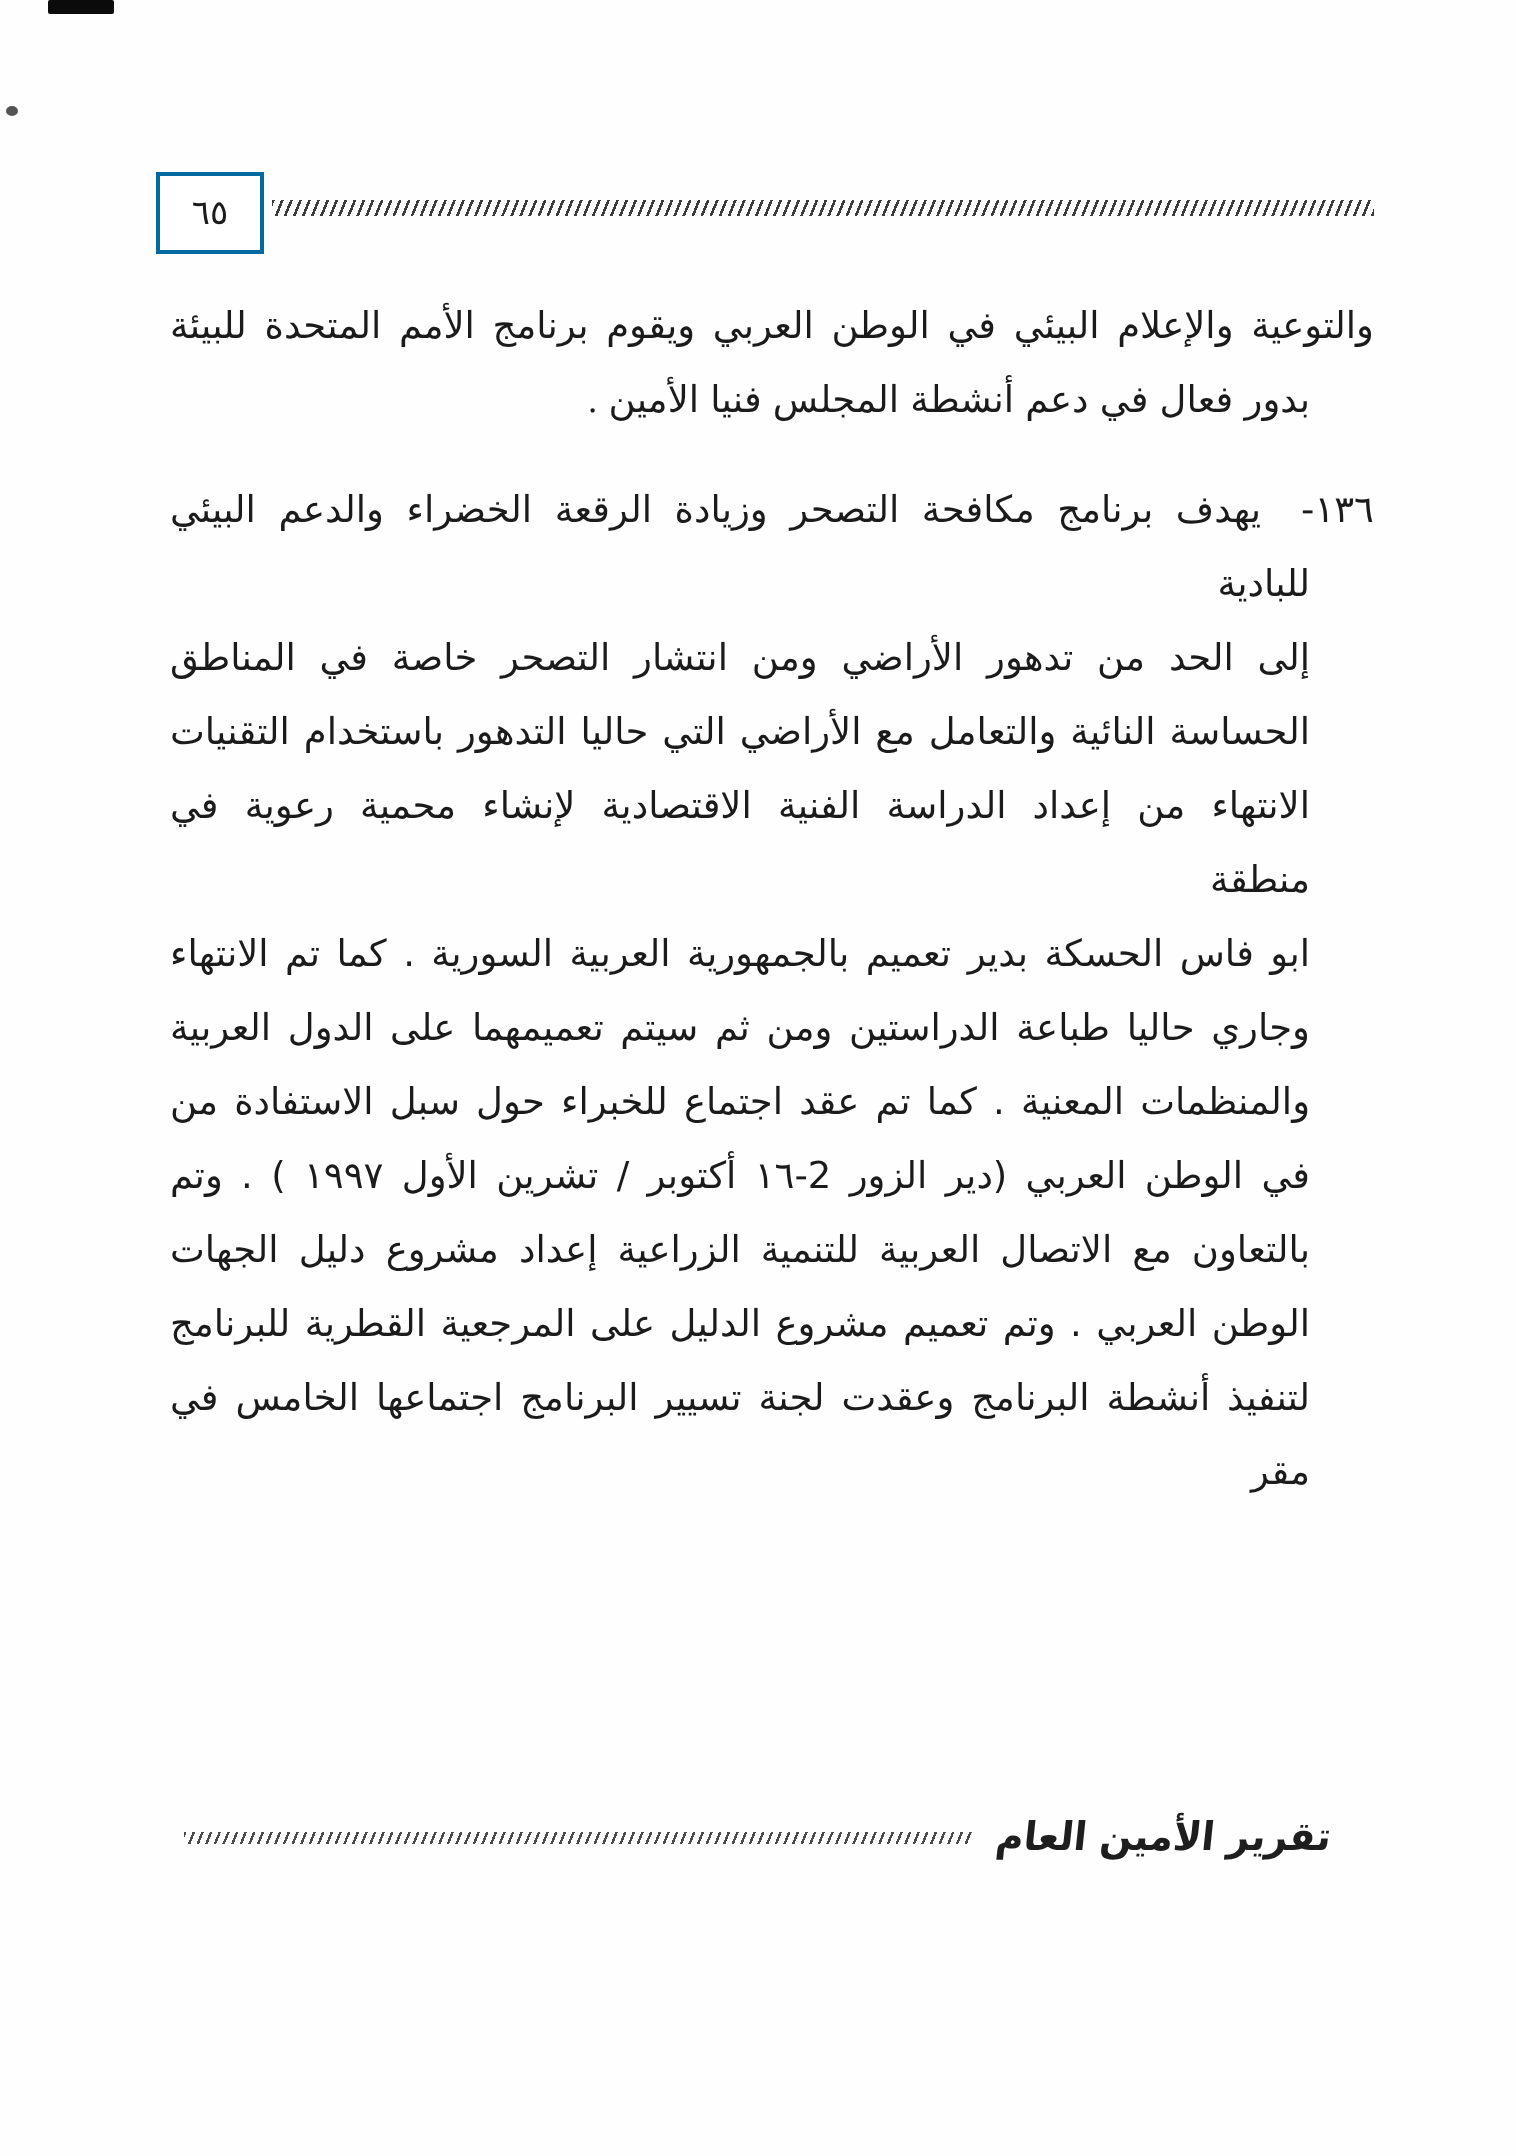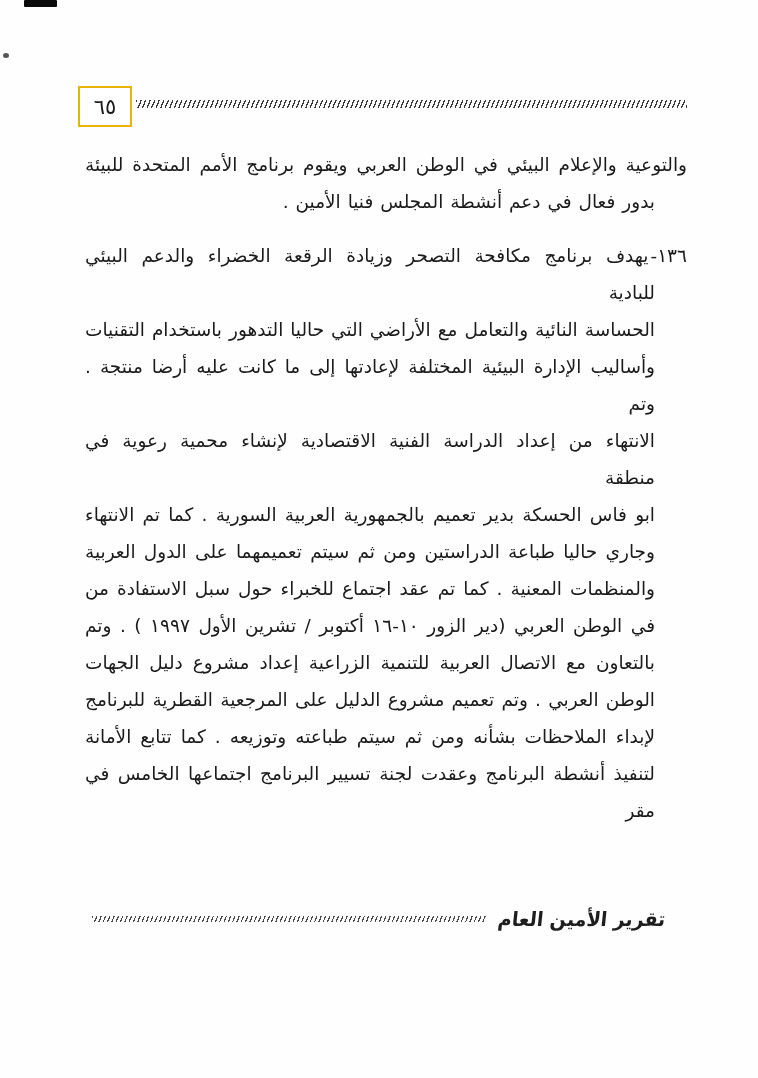--- a/index.html
+++ b/index.html
@@ -14,23 +14,23 @@
   .page { position: absolute; inset: 0; background: #fefefe; }
 
   
   .artifact-top { position: absolute; left: 24px; top: 0; width: 33px; height: 7px; background: #0b0b0b; border-radius: 1px; }
   .artifact-dot { position: absolute; left: 3px; top: 53px; width: 6px; height: 5px; background: #2a2a2a; border-radius: 50%; opacity: .8; }
 
   
   .pagenum-box {
     position: absolute; left: 78px; top: 86px;
     width: 50px; height: 37px;
-    border: 2px solid #eab308;
+    border: 2px solid #0369a1;
     display: flex; align-items: center; justify-content: center;
-    font-size: 21px; font-weight: 500;
+    font-size: 17px; font-weight: 500;
     background: #fff;
   }
 
   
   .top-rule {
     position: absolute; left: 136px; top: 100px; width: 551px; height: 8px;
     background: repeating-linear-gradient(112deg, rgba(25,25,25,.85) 0 1.3px, transparent 1.3px 4.2px);
   }
 
   
@@ -41,25 +41,25 @@
   }
   .line {
     display: block;
     line-height: 37px;
     text-align: justify;
     text-align-last: justify;
     word-spacing: 1px;
   }
   .line.rag { text-align-last: right; }
 
-  .intro { margin: 0 0 17px 0; padding-right: 32px; }
+  .intro { margin: 0 0 17px 0; padding-right: 32px; font-family: Liberation Serif, serif; }
   .intro .line.first { text-indent: -32px; }
 
   .item { padding-right: 32px; position: relative; }
-  .num { margin-right: -32px; margin-left: 2px; white-space: nowrap; }
+  .num { margin-right: -32px; margin-left: 20px; white-space: nowrap; }
 
   
   .footer {
     position: absolute; left: 92px; right: 76px; top: 906px; height: 26px;
     display: flex; direction: rtl; align-items: center;
   }
   .stamp {
     font-size: 19px; font-weight: 700;
     transform: skewX(-6deg) scaleY(1.04);
     margin-right: 16px; margin-left: 12px;
@@ -86,30 +86,29 @@
 
   <div class="content">
 
     <div class="intro">
       <span class="line first">والتوعية والإعلام البيئي في الوطن العربي ويقوم برنامج الأمم المتحدة للبيئة</span>
       <span class="line rag">بدور فعال في دعم أنشطة المجلس فنيا الأمين .</span>
     </div>
 
     <div class="item">
       <span class="line"><span class="num">١٣٦-</span><span>يهدف برنامج مكافحة التصحر وزيادة الرقعة الخضراء والدعم البيئي للبادية</span></span>
+      <span class="line">إلى الحد من تدهور الأراضي ومن انتشار التصحر خاصة في المناطق</span>
       <span class="line">الحساسة النائية والتعامل مع الأراضي التي حاليا التدهور باستخدام التقنيات</span>
-      <span class="line">وأساليب الإدارة البيئية المختلفة لإعادتها إلى ما كانت عليه أرضا منتجة . وتم</span>
       <span class="line">الانتهاء من إعداد الدراسة الفنية الاقتصادية لإنشاء محمية رعوية في منطقة</span>
       <span class="line">ابو فاس الحسكة بدير تعميم بالجمهورية العربية السورية . كما تم الانتهاء</span>
       <span class="line">وجاري حاليا طباعة الدراستين ومن ثم سيتم تعميمهما على الدول العربية</span>
       <span class="line">والمنظمات المعنية . كما تم عقد اجتماع للخبراء حول سبل الاستفادة من</span>
-      <span class="line">في الوطن العربي (دير الزور ١٠-١٦ أكتوبر / تشرين الأول ١٩٩٧ ) . وتم</span>
+      <span class="line">في الوطن العربي (دير الزور 2-١٦ أكتوبر / تشرين الأول ١٩٩٧ ) . وتم</span>
       <span class="line">بالتعاون مع الاتصال العربية للتنمية الزراعية إعداد مشروع دليل الجهات</span>
       <span class="line">الوطن العربي . وتم تعميم مشروع الدليل على المرجعية القطرية للبرنامج</span>
-      <span class="line">لإبداء الملاحظات بشأنه ومن ثم سيتم طباعته وتوزيعه . كما تتابع الأمانة</span>
       <span class="line">لتنفيذ أنشطة البرنامج وعقدت لجنة تسيير البرنامج اجتماعها الخامس في مقر</span>
     </div>
 
   </div>
 
   <div class="footer">
     <span class="stamp">تقرير الأمين العام</span>
     <span class="footer-rule"></span>
   </div>
 

